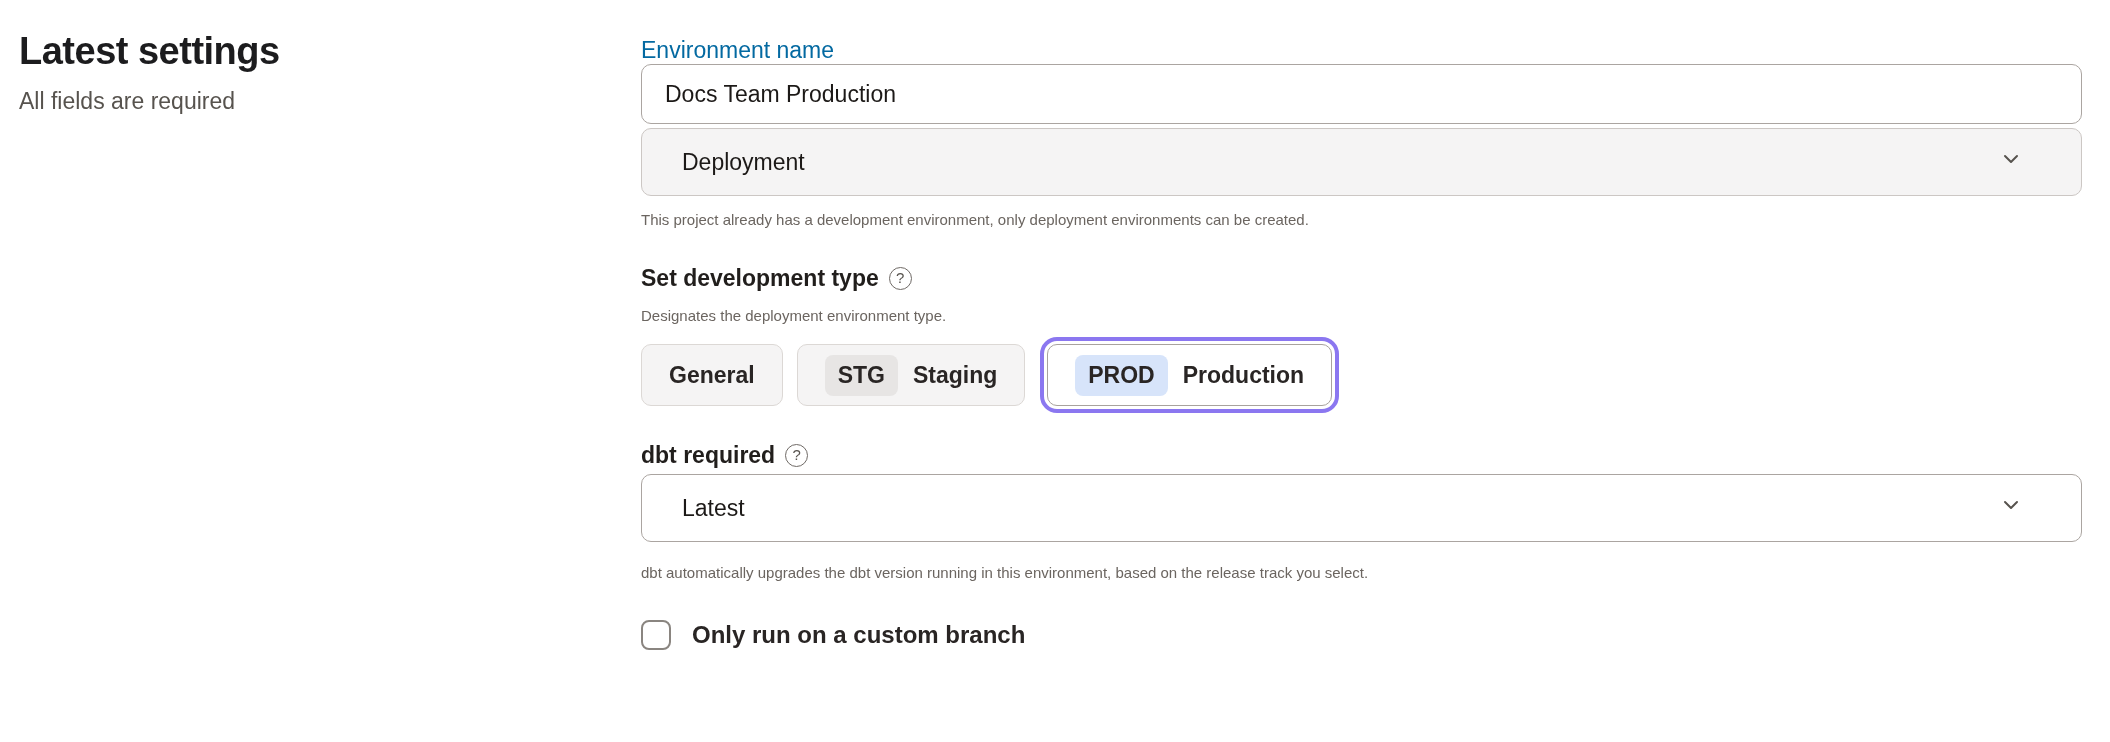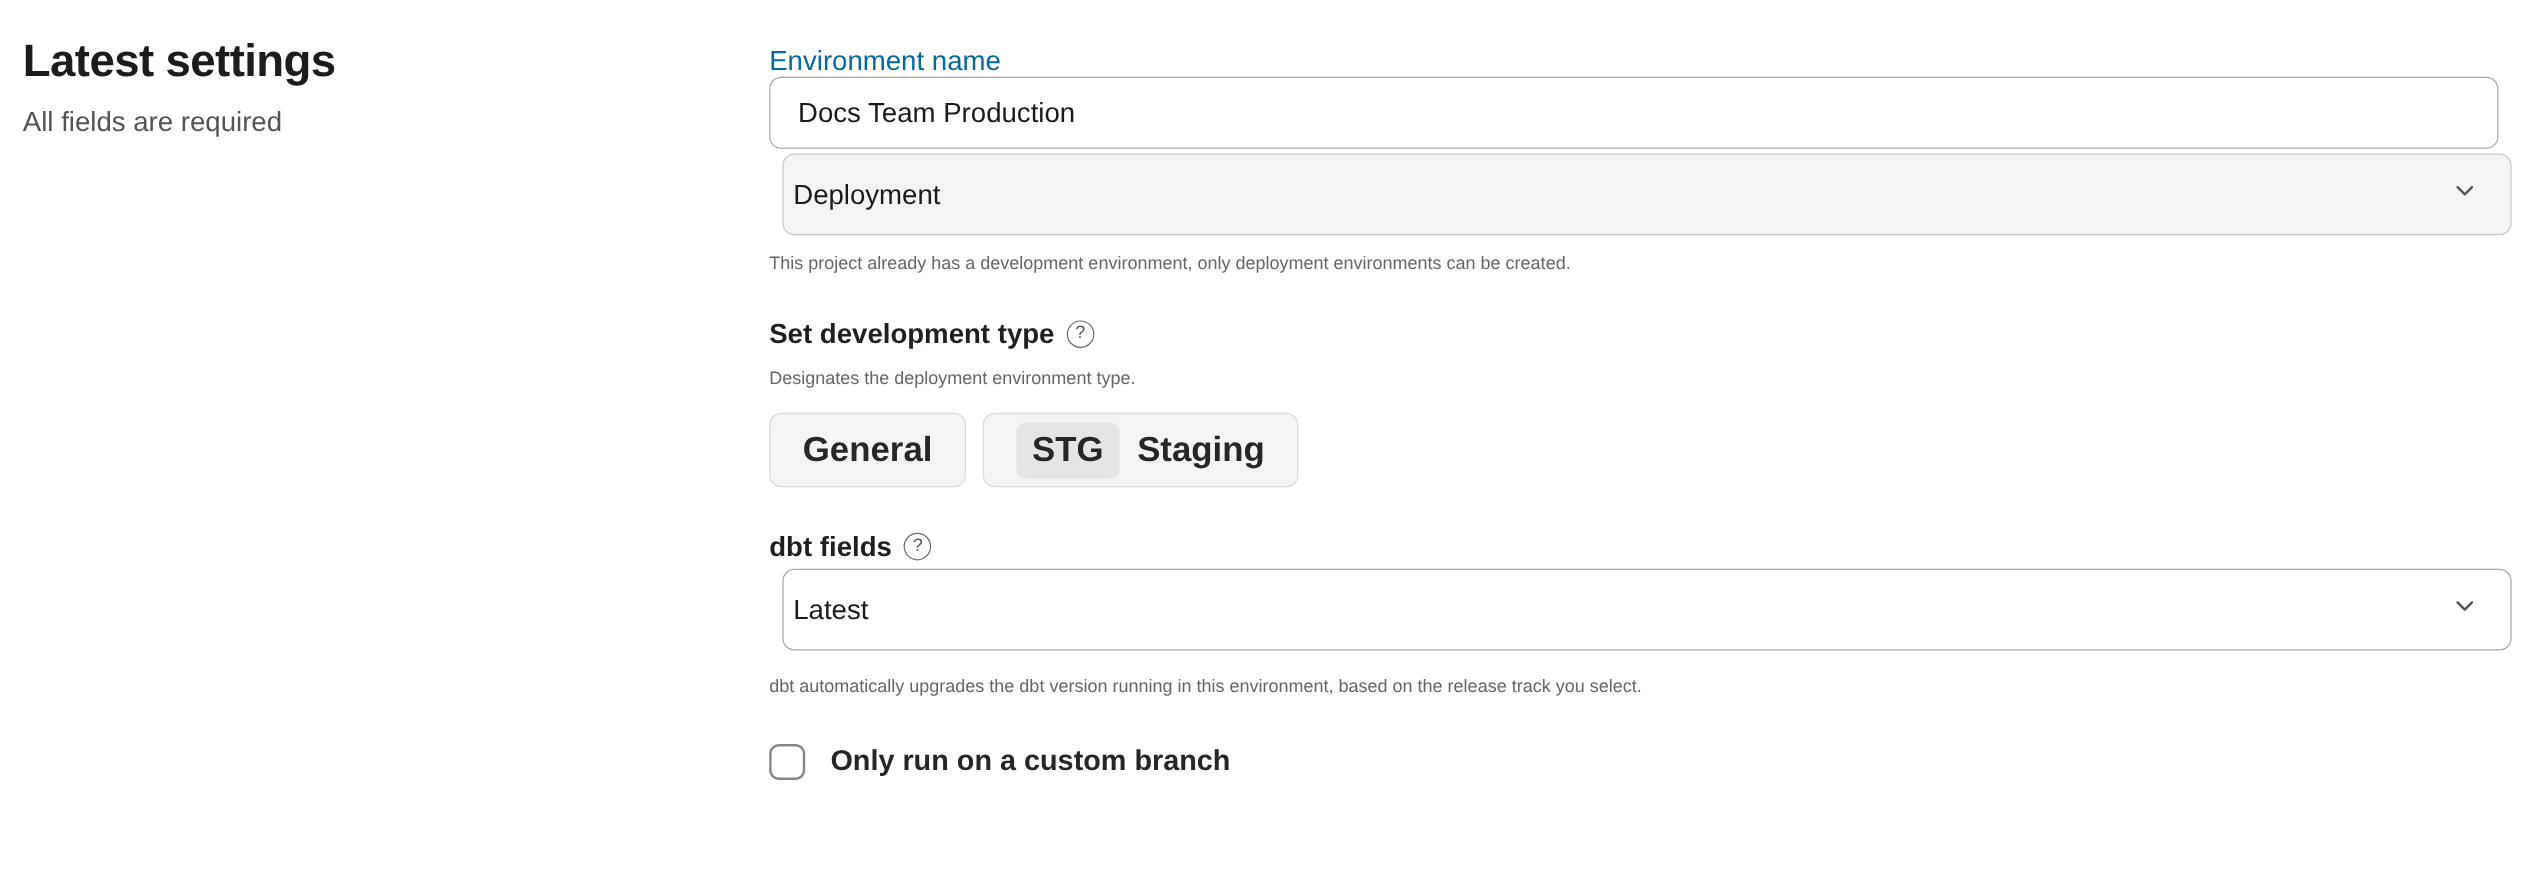--- a/index.html
+++ b/index.html
@@ -65,29 +65,28 @@
     outline: none;
     display: block;
   }
   .row-env-name .text-input { margin-top: 0px; }
 
   .select {
     width: 100%;
     height: 68px;
     border: 1.5px solid #aba5a1;
     border-radius: 10px;
-    padding: 0 8px;
+    padding: 0 40px;
     font-size: 23px;
     color: #1c1917;
     background: #ffffff;
     display: flex;
     align-items: center;
     justify-content: space-between;
     cursor: pointer;
-    margin-left: 11px;
   }
   .select.disabled {
     background: #f5f4f4;
     border-color: #ccc7c4;
     cursor: default;
   }
   .chevron-icon { flex: 0 0 auto; margin-right: 18px; }
 
   .helper-text {
     font-size: 15px;
@@ -109,21 +108,21 @@
 
   
   .seg-row { display: flex; align-items: center; gap: 14px; }
   .seg-btn {
     height: 62px;
     padding: 0 27px;
     border-radius: 10px;
     background: #f5f4f4;
     border: 1px solid #dcd8d5;
     font-family: "Liberation Sans", sans-serif;
-    font-size: 29px;
+    font-size: 23px;
     font-weight: 700;
     color: #292524;
     display: inline-flex;
     align-items: center;
     gap: 15px;
     cursor: pointer;
   }
   .seg-btn.selected {
     background: #ffffff;
     border: 1.5px solid #a8a29e;
@@ -189,24 +188,28 @@
   <div class="helper-text row-deploy-helper">Designates the deployment environment type.</div>
 
   <div class="seg-row row-buttons">
     <button class="seg-btn">
       <span>General</span>
     </button>
     <button class="seg-btn">
       <span class="seg-badge">STG</span>
       <span>Staging</span>
     </button>
+    <button class="seg-btn selected">
+      <span class="seg-badge prod">PROD</span>
+      <span>Production</span>
+    </button>
   </div>
 
   <div class="field-label bold row-dbt-label">
-    <span>dbt fields</span>
+    <span>dbt required</span>
     <span class="help-icon">?</span>
   </div>
   <div class="select row-dbt-select">
     <span>Latest</span>
     <span class="chevron-icon">
       <svg width="24" height="24" viewBox="0 0 24 24" fill="none" stroke="#57534e" stroke-width="2" stroke-linecap="round" stroke-linejoin="round">
           <polyline points="6 9 12 15 18 9"></polyline>
         </svg>
     </span>
   </div>

